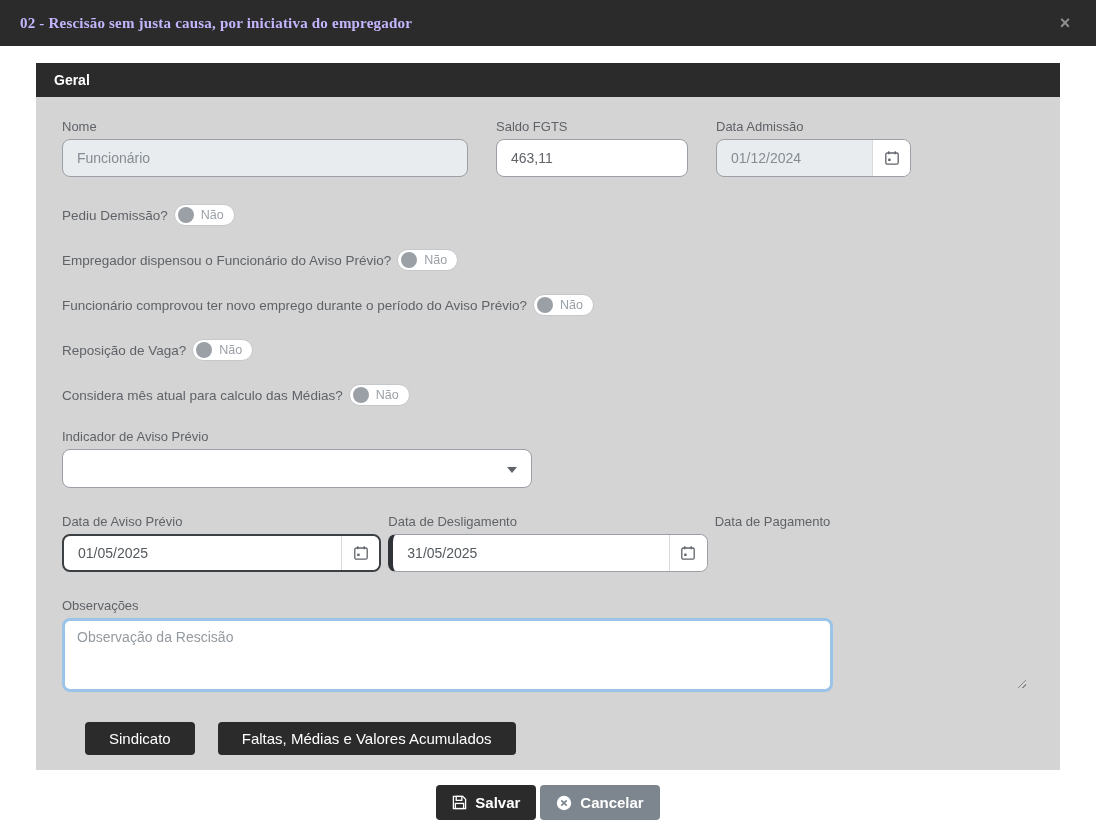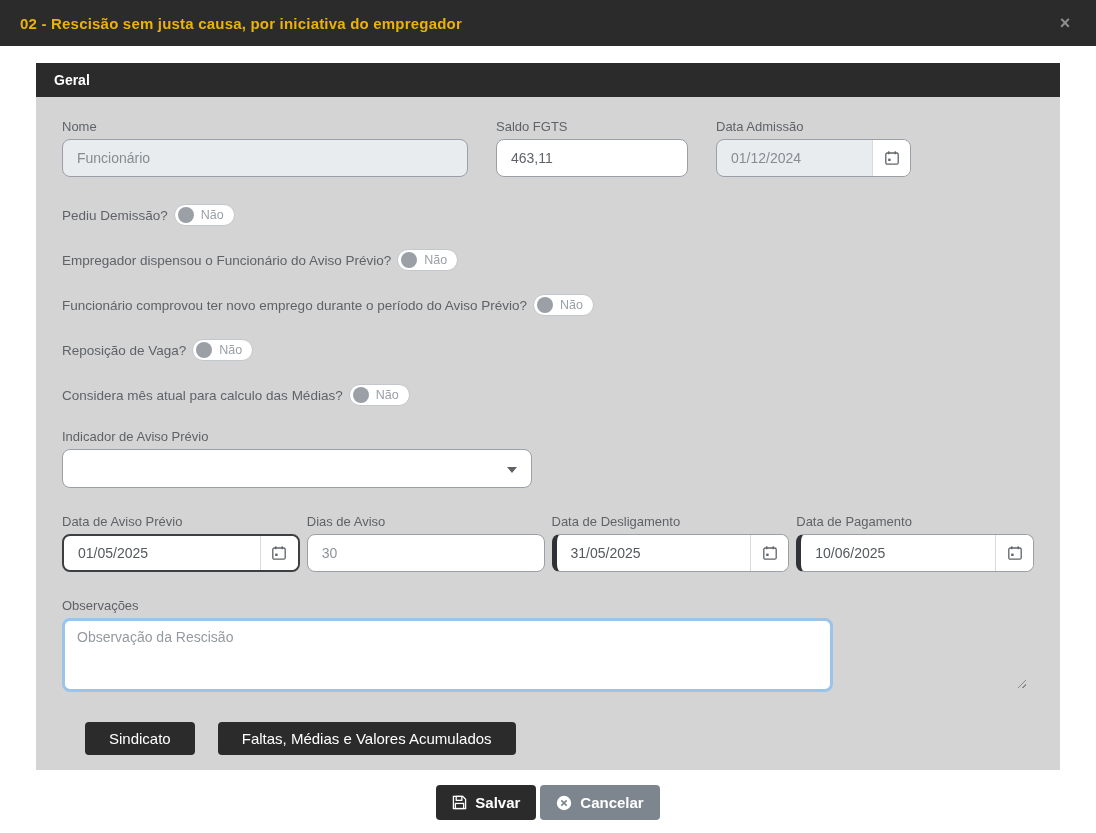--- a/index.html
+++ b/index.html
@@ -2,21 +2,21 @@
 <html><head>
 <meta charset="utf-8">
 <style>
   * { box-sizing: border-box; margin: 0; padding: 0; }
   html,body { width: 1096px; height: 833px; background: #ffffff;
     font-family: "Liberation Sans", sans-serif; overflow: hidden; }
 
   
   .modal-header { position: absolute; left:0; top:0; width:1096px; height:46px;
     background:#2b2b2b; display:flex; align-items:center; padding:0 20px; }
-  .modal-title { color:#eab308; font-size:15px; font-weight:bold; letter-spacing:.2px; }
+  .modal-title { color:#c4b5fd; font-size:15px; font-weight:bold; letter-spacing:.2px;font-family:Liberation Serif, serif; }
   .close-btn { position:absolute; right:20px; top:12px; width:22px; height:22px;
     color:#8f8f8f; font-size:18px; font-weight:bold; line-height:22px; text-align:center; cursor:pointer; }
 
   
   .panel { position:absolute; left:36px; top:63px; width:1024px; height:707px; background:#d4d4d4; }
   .section-bar { height:34px; background:#2b2b2b; color:#fff; display:flex; align-items:center;
     padding:0 18px; font-size:14px; font-weight:bold; }
   .content { padding:22px 26px 0 26px; }
 
   .field-label { font-size:13px; color:#5f6368; margin-bottom:5px; display:block; }
@@ -181,50 +181,35 @@
             <svg width="16" height="16" viewBox="0 0 16 16" fill="none" stroke="#5f6368" stroke-width="1.3">
               <rect x="1.8" y="3" width="12.4" height="11.2" rx="1.5"></rect>
               <line x1="4.8" y1="1.2" x2="4.8" y2="4.2"></line>
                 <line x1="11.2" y1="1.2" x2="11.2" y2="4.2"></line>
               <rect x="4.2" y="8.6" width="2.4" height="2.4" fill="#5f6368" stroke="none"></rect>
             </svg>
           </span>
         </div>
       </div>
       <div>
-        <label class="field-label">Dias de Aviso</label>
-        <input class="text-input dim" readonly="" value="30" style="">
-      </div>
-      <div>
         <label class="field-label">Data de Desligamento</label>
         <div class="date-field date-accent">
           <input class="text-input" readonly="" value="31/05/2025" style="">
           <span class="icon-box">
             <svg width="16" height="16" viewBox="0 0 16 16" fill="none" stroke="#5f6368" stroke-width="1.3">
               <rect x="1.8" y="3" width="12.4" height="11.2" rx="1.5"></rect>
               <line x1="4.8" y1="1.2" x2="4.8" y2="4.2"></line>
                 <line x1="11.2" y1="1.2" x2="11.2" y2="4.2"></line>
               <rect x="4.2" y="8.6" width="2.4" height="2.4" fill="#5f6368" stroke="none"></rect>
             </svg>
           </span>
         </div>
       </div>
       <div>
         <label class="field-label">Data de Pagamento</label>
-        <div class="date-field date-accent">
-          <input class="text-input" readonly="" value="10/06/2025" style="">
-          <span class="icon-box">
-            <svg width="16" height="16" viewBox="0 0 16 16" fill="none" stroke="#5f6368" stroke-width="1.3">
-              <rect x="1.8" y="3" width="12.4" height="11.2" rx="1.5"></rect>
-              <line x1="4.8" y1="1.2" x2="4.8" y2="4.2"></line>
-                <line x1="11.2" y1="1.2" x2="11.2" y2="4.2"></line>
-              <rect x="4.2" y="8.6" width="2.4" height="2.4" fill="#5f6368" stroke="none"></rect>
-            </svg>
-          </span>
-        </div>
       </div>
     </div>
 
     <div class="obs-wrap">
       <label class="field-label">Observações</label>
       <textarea class="obs-area" placeholder="Observação da Rescisão" style=""></textarea>
       <span class="resize-grip"></span>
     </div>
 
     <div class="panel-btns">

